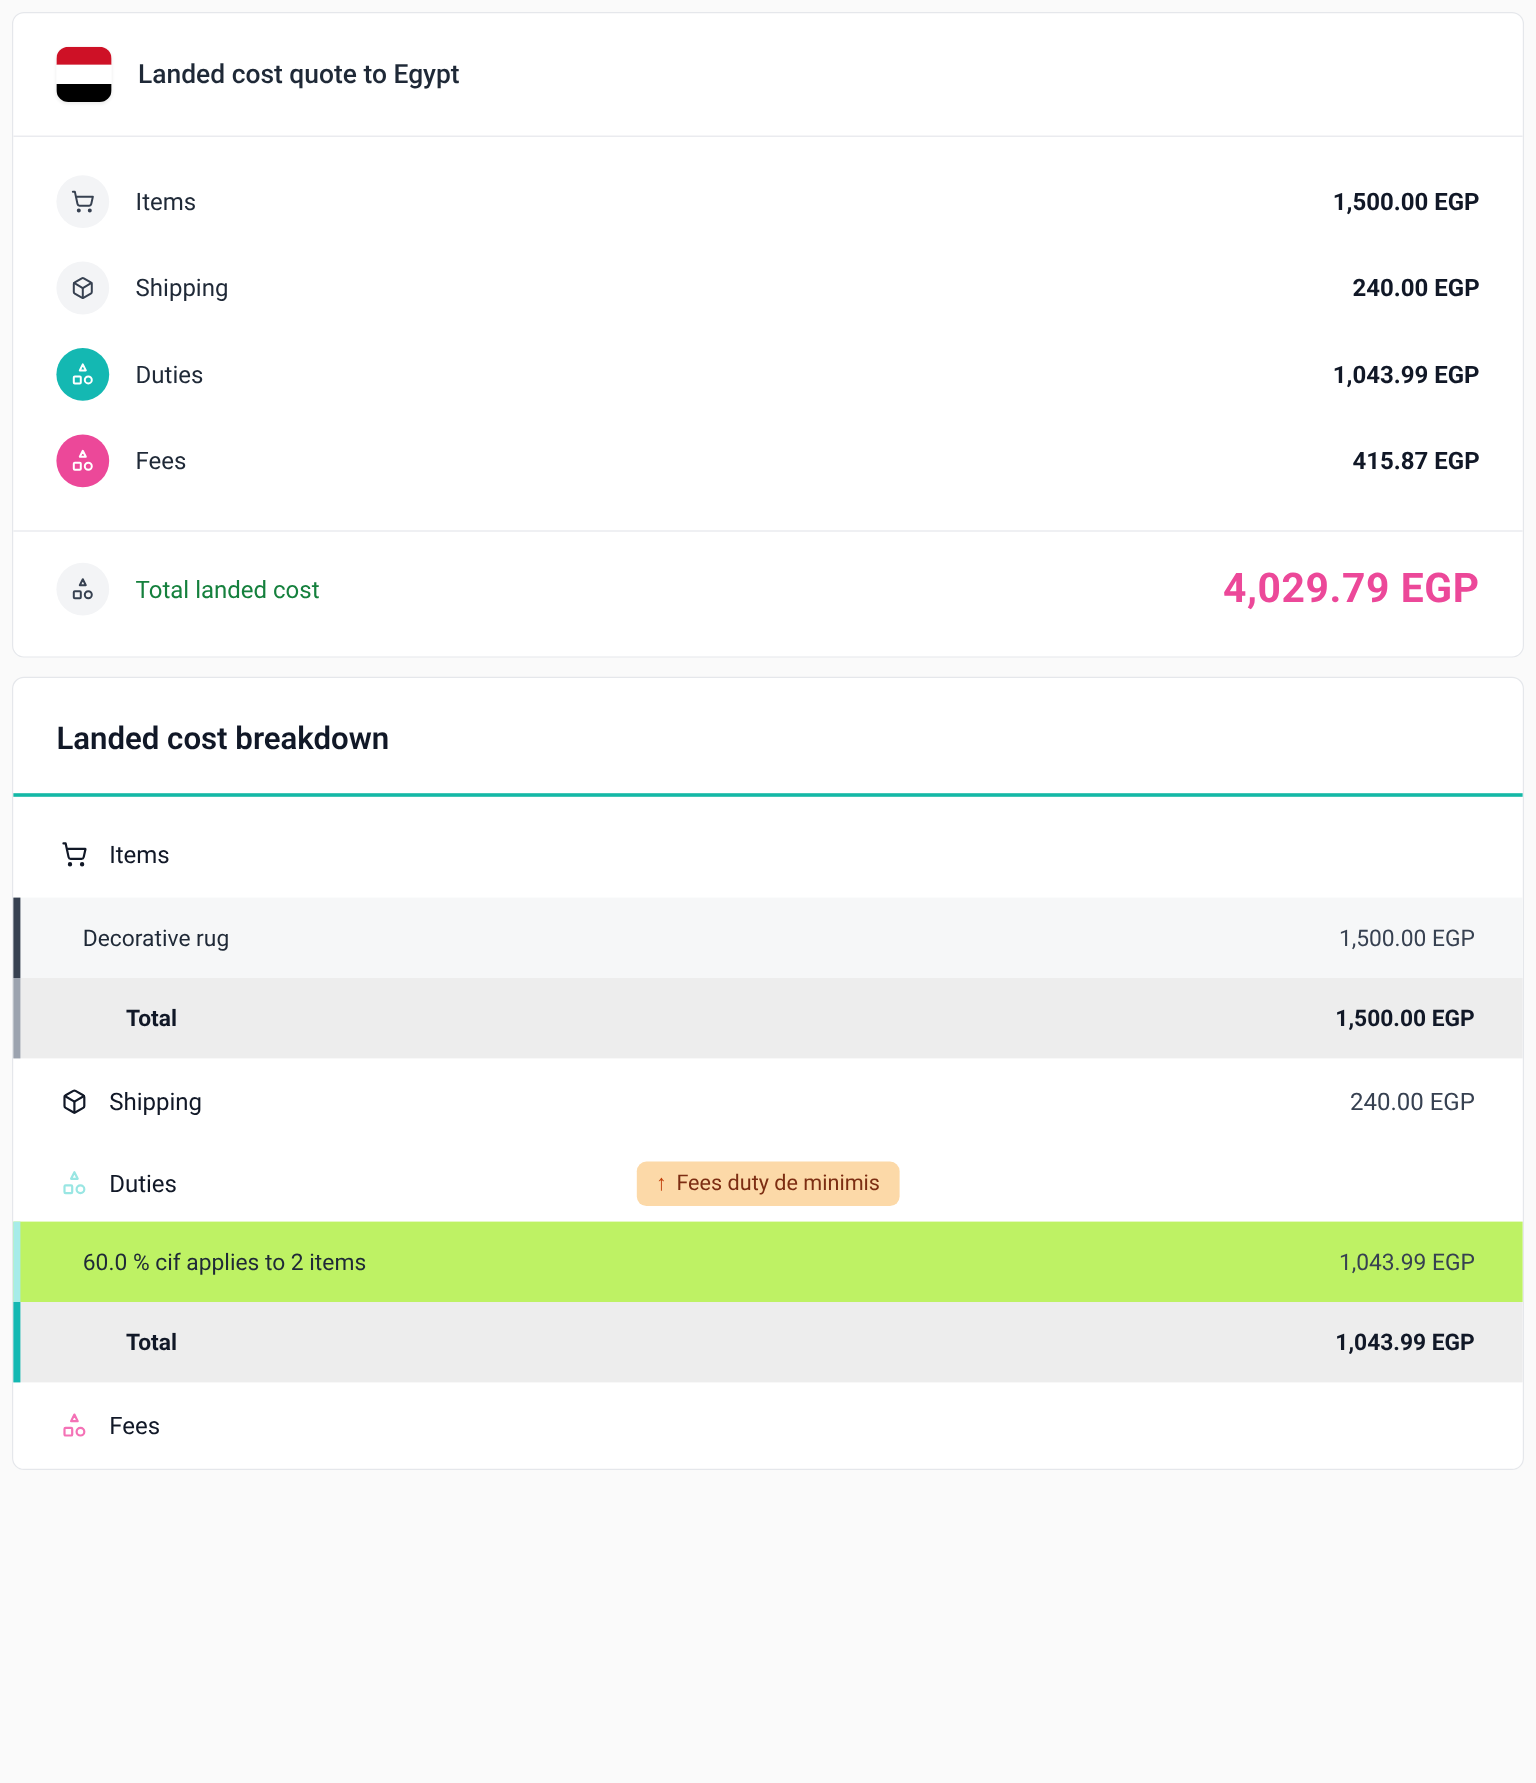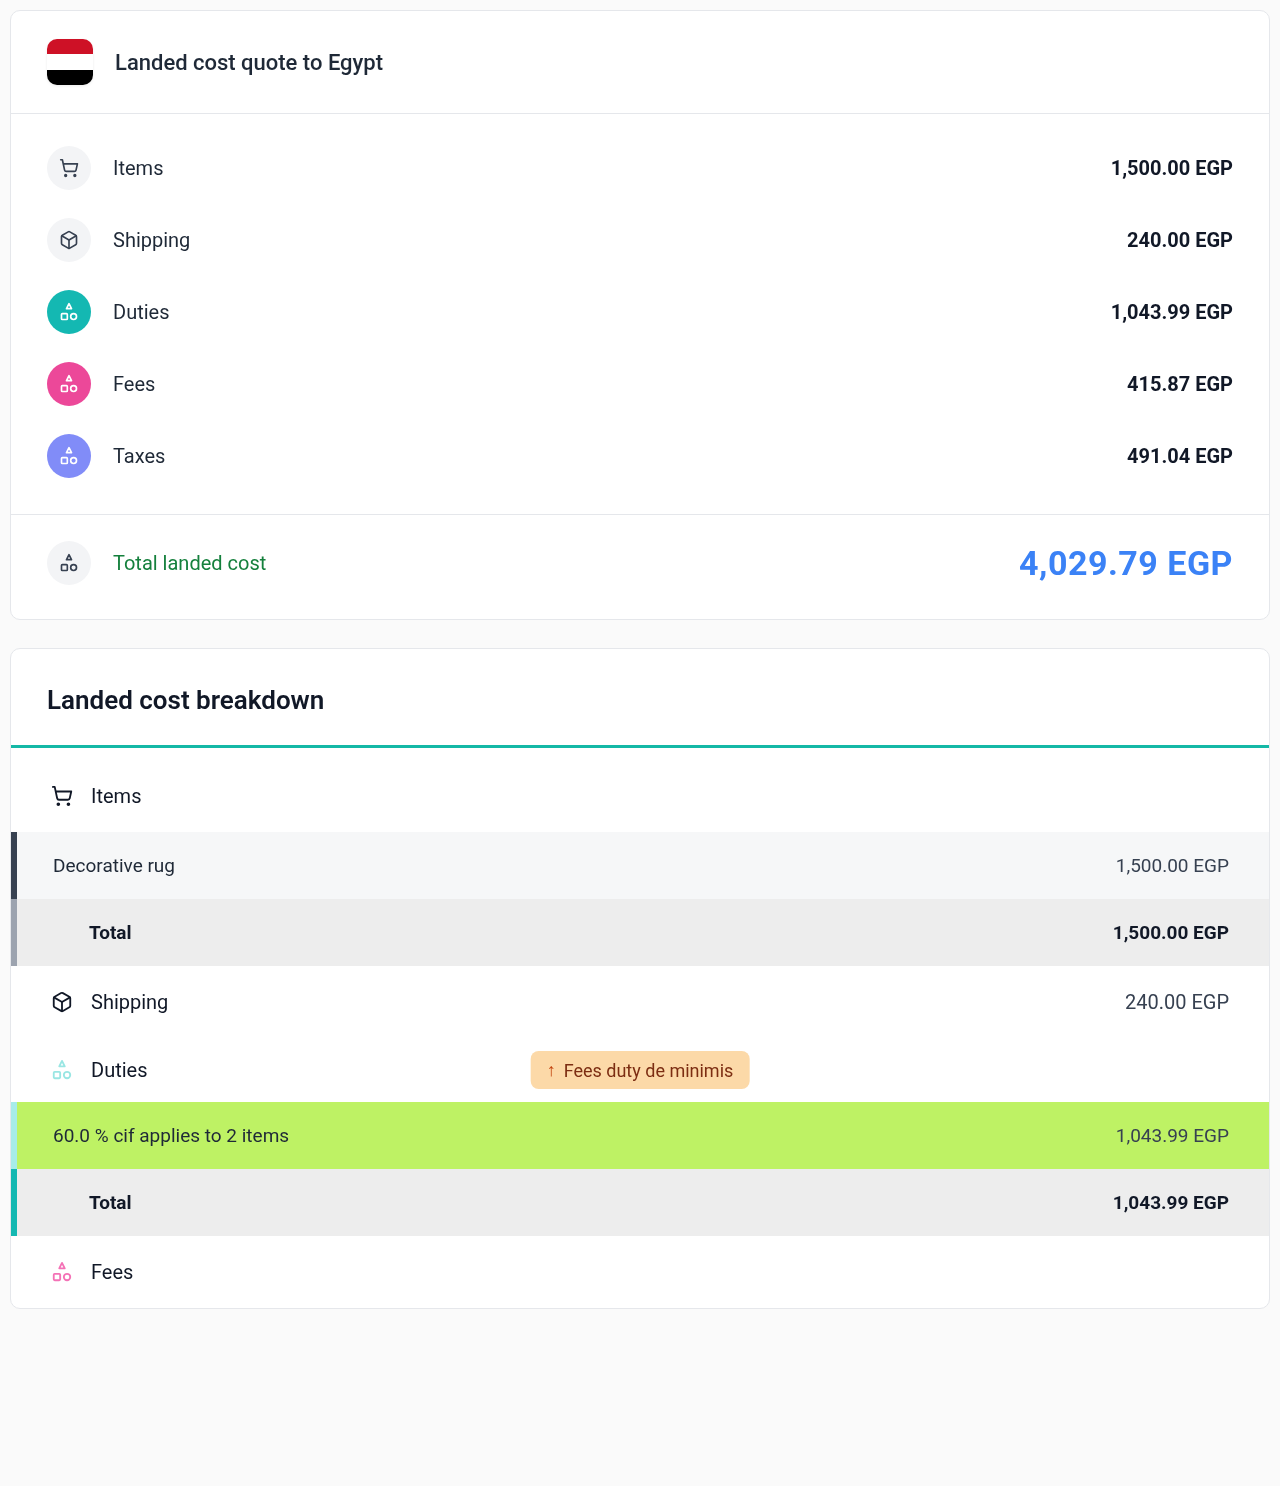--- a/index.html
+++ b/index.html
@@ -7,21 +7,21 @@
     font-family: -apple-system, BlinkMacSystemFont, "Segoe UI", Roboto, Helvetica, Arial, sans-serif;
     background: #fafafa;
     color: #111827;
     padding: 10px;
     font-size: 18px;
   }
   .card {
     background: #fff;
     border: 1px solid #e5e7eb;
     border-radius: 10px;
-    margin-bottom: 28px;
+    margin-bottom: 16px;
     overflow: hidden;
   }
   .card-header {
     display: flex;
     align-items: center;
     gap: 22px;
     padding: 28px 36px;
     border-bottom: 1px solid #e5e7eb;
   }
   .flag-icon {
@@ -67,21 +67,21 @@
   .summary-value { font-size: 20px; font-weight: 700; color:#111827; }
 
   .total-section {
     border-top: 1px solid #e5e7eb;
     padding: 26px 36px 34px;
     display: flex;
     align-items: center;
     justify-content: space-between;
   }
   .total-label { font-size: 20px; color:#15803d; }
-  .total-value { font-size: 34px; font-weight: 700; color:#3b82f6; letter-spacing: 0.5px; }
+  .total-value { font-size: 34px; font-weight: 700; color:#ec4899; letter-spacing: 0.5px; }
 
   .breakdown-header {
     padding: 36px 36px 30px;
     font-size: 26px;
     font-weight: 600;
     border-bottom: 3px solid #14b8a6;
   }
 
   .section-header {
     display: flex;
@@ -106,21 +106,21 @@
     font-size: 18px;
     display: inline-flex;
     align-items: center;
     gap: 8px;
   }
   .badge-arrow { color:#c2410c; font-weight:700; }
 
   .line-row {
     display:flex;
     justify-content: space-between;
-    padding: 22px 40px 22px 36px;
+    padding: 22px 40px 22px 52px;
     border-left: 6px solid transparent;
     font-size: 19px;
   }
   .stripe-dark { border-left-color: #374151; background:#f6f7f8; }
   .stripe-gray { border-left-color: #9ca3af; background:#ededed; }
   .stripe-teal-light { border-left-color: #a7ece9; background:#bef264; }
   .stripe-teal { border-left-color: #14b8b2; background:#ededed; }
   .line-label { color:#1f2937; }
   .line-value { color:#374151; }
   .bold { font-weight:700; color:#111827;margin-left:36px; }
@@ -191,33 +191,20 @@
               <path d="M12 2 L15 8 L9 8 Z"></path>
               <rect x="3" y="14" width="7" height="7" rx="1"></rect>
               <circle cx="17.5" cy="17.5" r="3.5"></circle>
             </svg>
         </div>
         <div class="summary-label">Fees</div>
       </div>
       <div class="summary-value">415.87 EGP</div>
     </div>
 
-    <div class="summary-row">
-      <div class="summary-left">
-        <div class="icon-circle icon-blue">
-          <svg width="20" height="20" viewBox="0 0 24 24" fill="none" stroke="currentColor" stroke-width="2" stroke-linecap="round" stroke-linejoin="round">
-              <path d="M12 2 L15 8 L9 8 Z"></path>
-              <rect x="3" y="14" width="7" height="7" rx="1"></rect>
-              <circle cx="17.5" cy="17.5" r="3.5"></circle>
-            </svg>
-        </div>
-        <div class="summary-label">Taxes</div>
-      </div>
-      <div class="summary-value">491.04 EGP</div>
-    </div>
 
   </div>
 
   <div class="total-section">
     <div class="summary-left">
       <div class="icon-circle icon-gray">
         <svg width="20" height="20" viewBox="0 0 24 24" fill="none" stroke="currentColor" stroke-width="2" stroke-linecap="round" stroke-linejoin="round">
             <path d="M12 2 L15 8 L9 8 Z"></path>
             <rect x="3" y="14" width="7" height="7" rx="1"></rect>
             <circle cx="17.5" cy="17.5" r="3.5"></circle>

